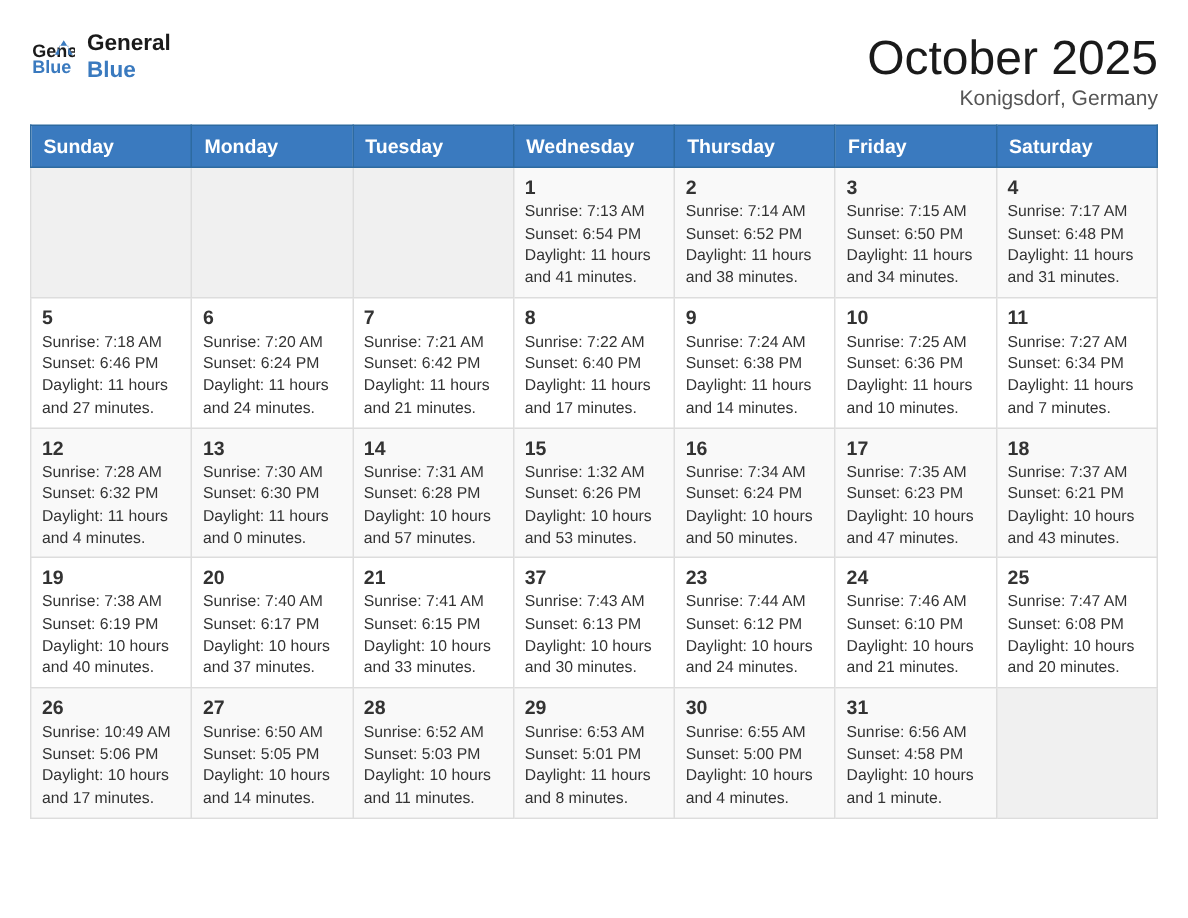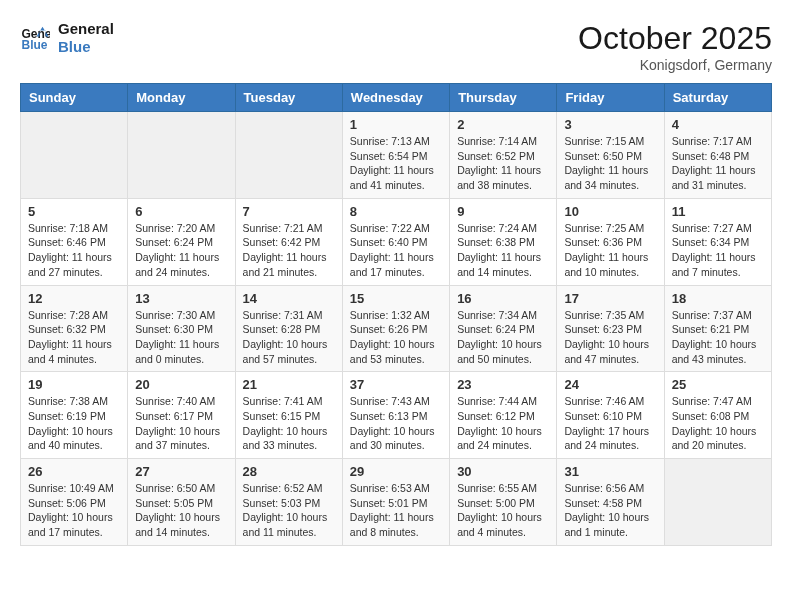--- a/index.html
+++ b/index.html
@@ -261,21 +261,21 @@
         <td>
           <span class="day-number">23</span>
           <div class="cell-text">Sunrise: 7:44 AM</div>
           <div class="cell-text">Sunset: 6:12 PM</div>
           <div class="cell-text">Daylight: 10 hours and 24 minutes.</div>
         </td>
         <td>
           <span class="day-number">24</span>
           <div class="cell-text">Sunrise: 7:46 AM</div>
           <div class="cell-text">Sunset: 6:10 PM</div>
-          <div class="cell-text">Daylight: 17 hours and 24 minutes.</div>
+          <div class="cell-text">Daylight: 10 hours and 21 minutes.</div>
         </td>
         <td>
           <span class="day-number">25</span>
           <div class="cell-text">Sunrise: 7:47 AM</div>
           <div class="cell-text">Sunset: 6:08 PM</div>
           <div class="cell-text">Daylight: 10 hours and 20 minutes.</div>
         </td>
       </tr>
       <tr>
         <td>

